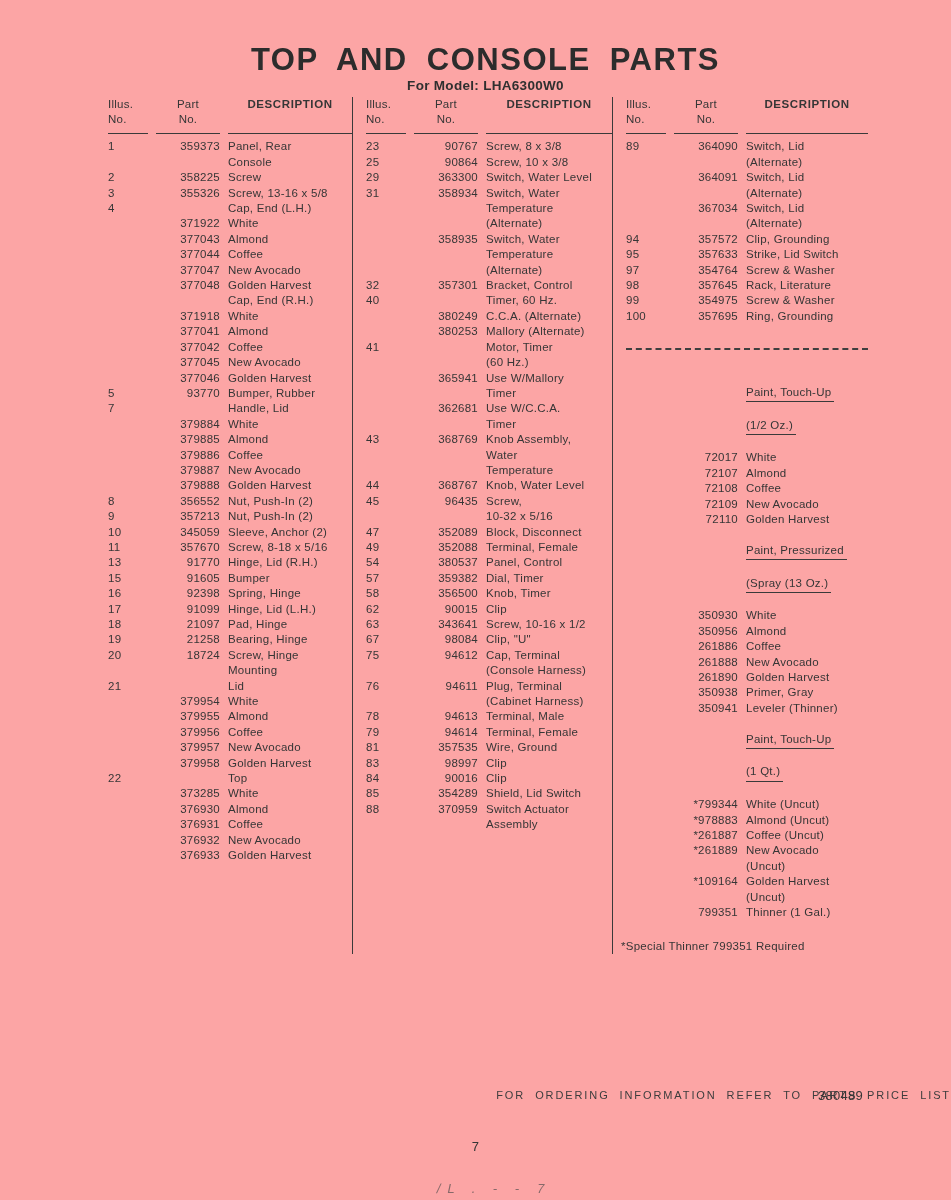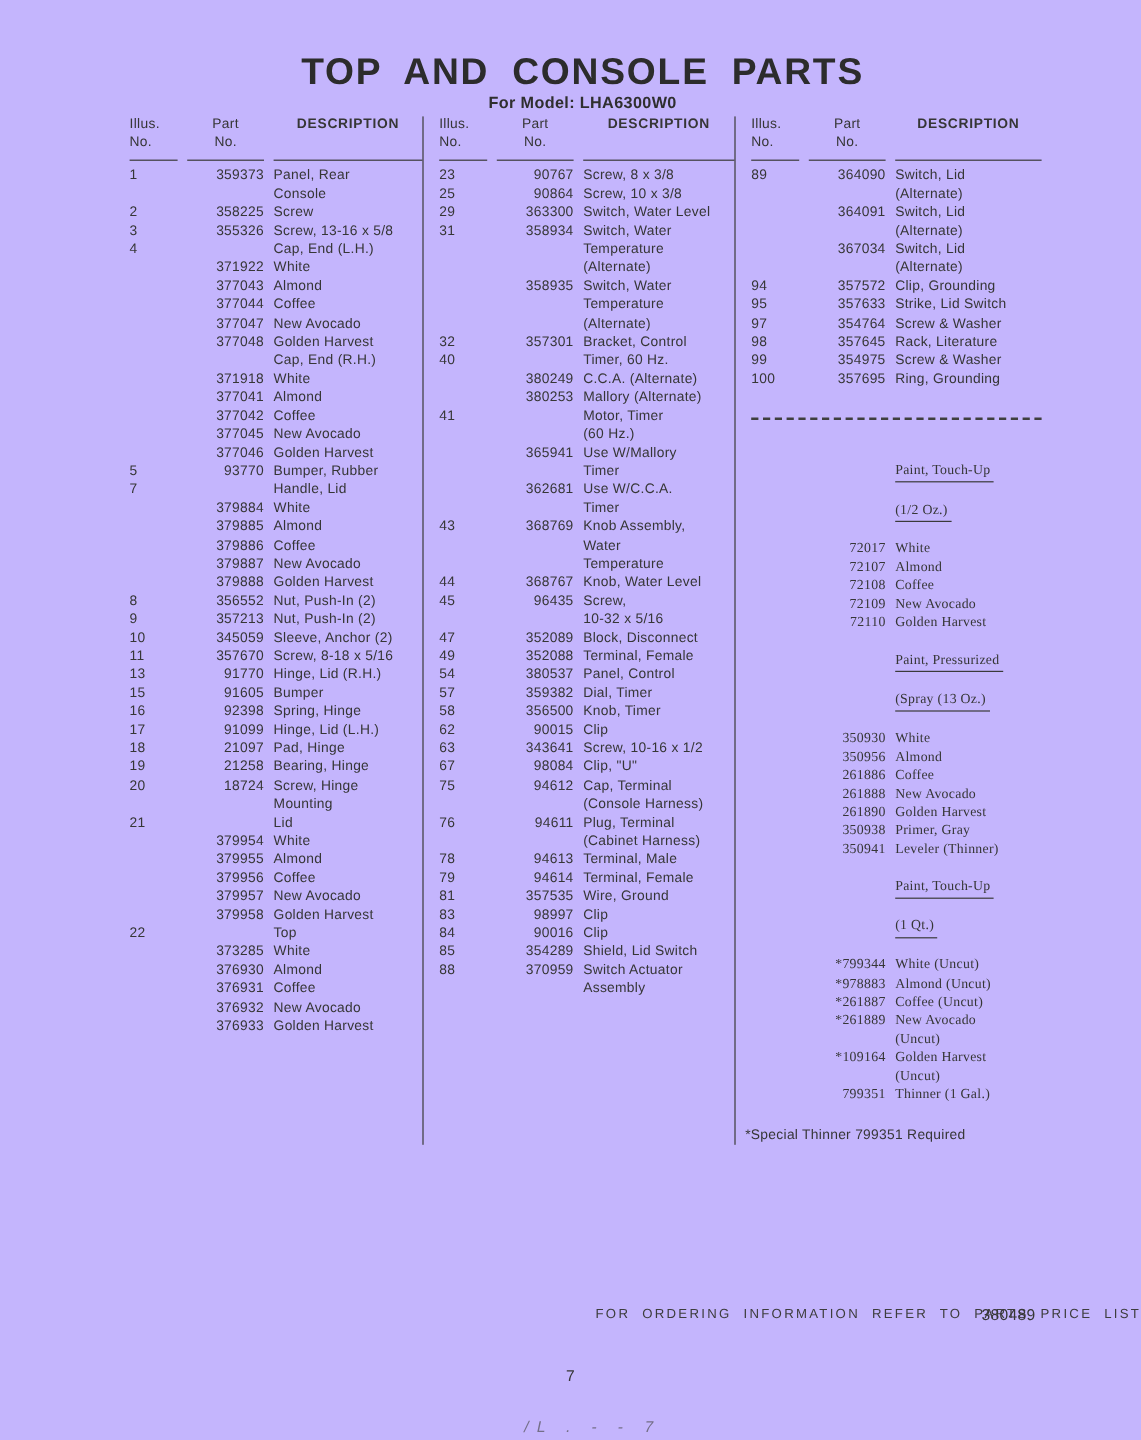--- a/index.html
+++ b/index.html
@@ -1,19 +1,19 @@
 <!DOCTYPE html>
 <html><head>
 <meta charset="utf-8">
 <style>
   * { margin:0; padding:0; box-sizing:border-box; }
   html,body { background:#e8e8e8; }
   .page {
     position:relative; width:951px; height:1200px; margin:0 auto;
-    background:#c4b5fd; color:#363636;
+    background:#fca5a5; color:#363636;
     font-family:"Liberation Sans", sans-serif;
     font-size:11.5px; line-height:15.4px; letter-spacing:.25px;
     overflow:hidden;
   }
   .title-block { position:absolute; top:44px; left:20px; right:0; text-align:center; }
   .page-title { font-size:31px; line-height:32px; font-weight:700; letter-spacing:1.5px; word-spacing:9px; color:#2c2c2c; }
   .model-subtitle { font-size:13.5px; font-weight:700; letter-spacing:.3px; margin-top:2px; color:#2f2f2f; }
 
   .columns { position:absolute; top:97px; left:100px; display:flex; align-items:stretch; }
   .col { width:252px; padding-left:8px; }
@@ -29,21 +29,21 @@
   .prow { display:grid; grid-template-columns:40px 64px 1fr; column-gap:8px; }
   .c-p { text-align:right; }
   .c-d { white-space:pre-line; }
 
   .ni-sep { border-top:2px dashed #3f3f3f; margin-top:24px; }
   .ni-title {
     display:table; margin-top:3px; padding-bottom:2px;
     border-bottom:1.6px solid #3a3a3a;
     letter-spacing:2.4px; word-spacing:11px; white-space:nowrap;
   }
-  .ni-items { margin-top:19px;font-family:Liberation Serif, serif; }
+  .ni-items { margin-top:19px; }
   .ni-heading .u { display:table; border-bottom:1.5px solid #3a3a3a; padding:0 3px 1px 0; }
   .ni-footnote { margin-top:18px; margin-left:-5px; }
 
   .ordering-note {
     position:absolute; top:1088px; left:0; right:0; text-align:right;
     font-size:11px; font-weight:400; letter-spacing:1.9px; word-spacing:5px; color:#3d3d3d;
   }
   .page-number { position:absolute; top:1139px; left:0; right:0; text-align:center; font-size:13px; }
   .doc-number { position:absolute; top:1088px; left:818px; font-size:13px; }
   .scan-artifact {

